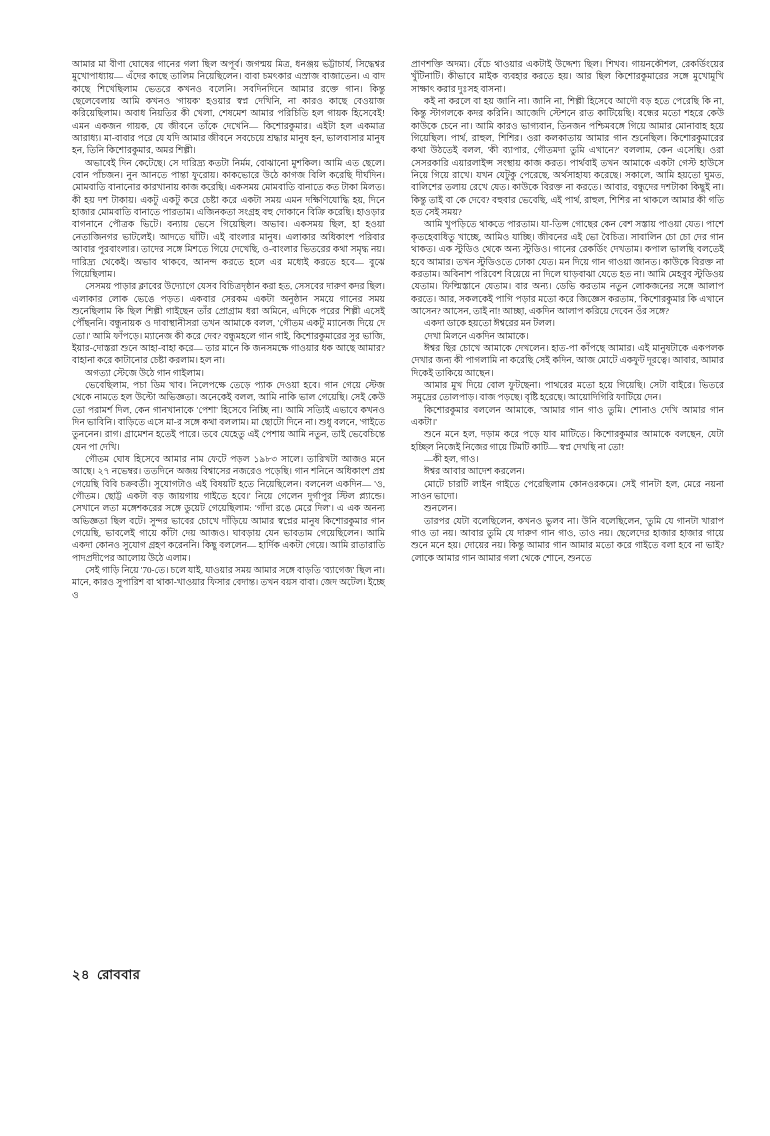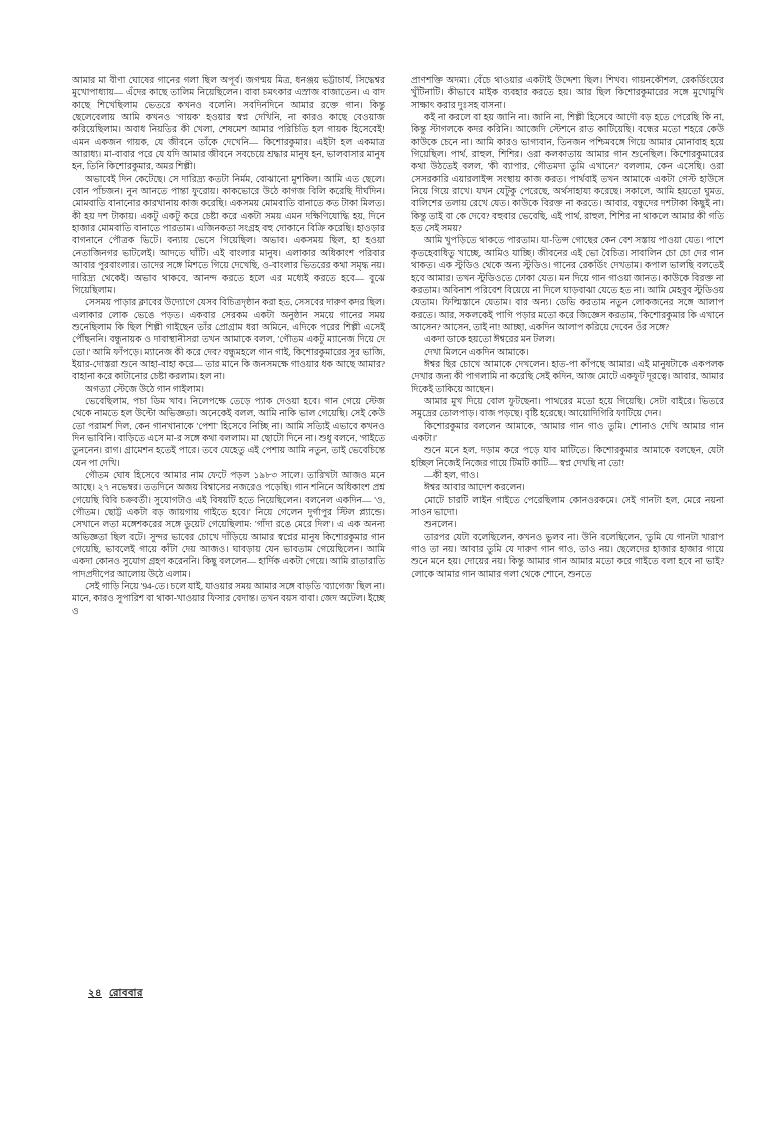--- a/index.html
+++ b/index.html
@@ -16,21 +16,20 @@
     overflow: hidden;
   }
   .page {
     position: absolute;
     left: 0;
     top: 0;
     width: 770px;
     height: 1008px;
     box-sizing: border-box;
     padding: 58px 52px 34px 72px;
-    margin-top: 16px;
   }
   .columns {
     display: flex;
     flex-direction: row;
     gap: 26px;
     height: 1000px;
   }
   .col {
     width: 313px;
     flex: 0 0 313px;
@@ -46,45 +45,44 @@
     hyphens: none;
   }
   p.indent {
     text-indent: 13px;
   }
   p.noindent {
     text-indent: 0;
   }
   .footer {
     position: absolute;
-    left: 88px;
+    left: 72px;
     bottom: 22px;
-    font-size: 10px;
+    font-size: 13px;
     font-weight: bold;
     letter-spacing: 0.5px;
     color: #1a1a1a;
-    text-decoration: underline;
   }
   .footer .pagenum {
     margin-right: 7px;
   }
 </style>
 </head>
 <body>
 
 <div class="page">
   <div class="columns">
     <div class="col">
       <p class="noindent">আমার মা বীণা ঘোষের গানের গলা ছিল অপূর্ব। জগন্ময় মিত্র, ধনঞ্জয় ভট্টাচার্য, সিদ্ধেশ্বর মুখোপাধ্যায়— এঁদের কাছে তালিম নিয়েছিলেন। বাবা চমৎকার এস্রাজ বাজাতেন। এ বাদ কাছে শিখেছিলাম ভেতরে কখনও বলেনি। সবদিনদিনে আমার রক্তে গান। কিন্তু ছেলেবেলায় আমি কখনও 'গায়ক' হওয়ার স্বপ্ন দেখিনি, না কারও কাছে বেওয়াজ করিয়েছিলাম। অবাধ নিয়তির কী খেলা, শেষমেশ আমার পরিচিতি হল গায়ক হিসেবেই! এমন একজন গায়ক, যে জীবনে তাঁকে দেখেনি— কিশোরকুমার। এইটা হল একমাত্র আরাধ্য। মা-বাবার পরে যে যদি আমার জীবনে সবচেয়ে শ্রদ্ধার মানুষ হন, ভালবাসার মানুষ হন, তিনি কিশোরকুমার, অমর শিল্পী।</p>
       <p class="indent">অভাবেই দিন কেটেছে। সে দারিদ্র্য কতটা নির্মম, বোঝানো মুশকিল। আমি এত ছেলে। বোন পাঁচজন। নুন আনতে পান্তা ফুরোয়। কাকভোরে উঠে কাগজ বিলি করেছি দীর্ঘদিন। মোমবাতি বানানোর কারখানায় কাজ করেছি। একসময় মোমবাতি বানাতে কত টাকা মিলত। কী হয় দশ টাকায়। একটু একটু করে চেষ্টা করে একটা সময় এমন দক্ষিণিযোদ্ধি হয়, দিনে হাজার মোমবাতি বানাতে পারতাম। এজিনকতা সংগ্রহ বহু দোকানে বিক্রি করেছি। হাওড়ার বাগনানে পৌত্রক ভিটে। বন্যায় ভেসে গিয়েছিল। অভাব। একসময় ছিল, হা হওয়া নেতাজিনগর ভাটলেই। আদতে ঘাঁটি। এই বাংলার মানুষ। এলাকার অধিকাংশ পরিবার আবার পুরবাংলার। তাদের সঙ্গে মিশতে গিয়ে দেখেছি, ও-বাংলার ভিতরের কথা সমৃদ্ধ নয়। দারিদ্র্য থেকেই। অভাব থাকবে, আনন্দ করতে হলে এর মধ্যেই করতে হবে— বুঝে গিয়েছিলাম।</p>
       <p class="indent">সেসময় পাড়ার ক্লাবের উদ্যোগে যেসব বিচিত্রদৃষ্ঠান করা হত, সেসবের দারুণ কদর ছিল। এলাকার লোক ভেঙে পড়ত। একবার সেরকম একটা অনুষ্ঠান সময়ে গানের সময় শুনেছিলাম কি ছিল শিল্পী গাইছেন তাঁর প্রোগ্রাম ধরা অমিনে, এদিকে পরের শিল্পী এসেই পৌঁছননি। বন্ধুনায়ক ও দাবাস্থানীসরা তখন আমাকে বলল, 'গৌতম একটু ম্যানেজ দিয়ে দে তো।' আমি ফাঁপড়ে। ম্যানেজ কী করে দেব? বন্ধুমহলে গান গাই, কিশোরকুমারের সুর ভাজি, ইয়ার-দোস্তরা শুনে আহা-বাহা করে— তার মানে কি জনসমক্ষে গাওয়ার ধক আছে আমার? বাহানা করে কাটানোর চেষ্টা করলাম। হল না।</p>
       <p class="indent">অগত্যা স্টেজে উঠে গান গাইলাম।</p>
       <p class="indent">ভেবেছিলাম, পচা ডিম খাব। নিলেপক্ষে তেড়ে প্যাক দেওয়া হবে। গান গেয়ে স্টেজ থেকে নামতে হল উল্টো অভিজ্ঞতা। অনেকেই বলল, আমি নাকি ভাল গেয়েছি। সেই কেউ তো পরামর্শ দিল, কেন গানখানাকে 'পেশা' হিসেবে নিচ্ছি না। আমি সত্যিই এভাবে কখনও দিন ভাবিনি। বাড়িতে এসে মা-র সঙ্গে কথা বললাম। মা ছোটো দিনে না। শুধু বলনে, 'গাইতে তুননেন। রাগ। গ্রামেশন হতেই পারে। তবে যেহেতু এই পেশায় আমি নতুন, তাই ভেবেচিন্তে যেন পা দেখি।</p>
       <p class="indent">গৌতম ঘোষ হিসেবে আমার নাম ফেটে পড়ল ১৯৮৩ সালে। তারিখটা আজও মনে আছে। ২৭ নভেম্বর। ততদিনে অজয় বিশ্বাসের নজরেও পড়েছি। গান শনিনে অধিকাংশ প্রশ্ন গেয়েছি বিবি চক্রবর্তী। সুযোগটাও এই বিষয়টি হতে নিয়েছিলেন। বলনেল একদিন— 'ও, গৌতম। ছোট্ট একটা বড় জায়গায় গাইতে হবে।' নিয়ে গেলেন দুর্গাপুর স্টিল প্ল্যান্ডে। সেখানে লতা মঙ্গেশকরের সঙ্গে ডুয়েট গেয়েছিলাম: 'গাঁদা রঙে মেরে দিল'। এ এক অনন্য অভিজ্ঞতা ছিল বটে। সুন্দর ভাবের চোখে দাঁড়িয়ে আমার স্বপ্নের মানুষ কিশোরকুমার গান গেয়েছি, ভাবলেই গায়ে কাঁটা দেয় আজও। ঘাবড়ায় যেন ভাবতাম গেয়েছিলেন। আমি একদা কোনও সুযোগ গ্রহণ করেননি। কিছু বললেন— হার্দিক একটা গেয়ে। আমি রাতারাতি পাদপ্রদীপের আলোয় উঠে এলাম।</p>
-      <p class="indent">সেই গাড়ি নিয়ে '94-তে। চলে যাই, যাওয়ার সময় আমার সঙ্গে বাড়তি 'ব্যাগেজ' ছিল না। মানে, কারও সুপারিশ বা থাকা-খাওয়ার ফিসার বেদান্ত। তখন বয়স বাবা। জেদ অটেল। ইচ্ছে ও</p>
+      <p class="indent">সেই গাড়ি নিয়ে '70-তে। চলে যাই, যাওয়ার সময় আমার সঙ্গে বাড়তি 'ব্যাগেজ' ছিল না। মানে, কারও সুপারিশ বা থাকা-খাওয়ার ফিসার বেদান্ত। তখন বয়স বাবা। জেদ অটেল। ইচ্ছে ও</p>
     </div>
     <div class="col">
       <p class="noindent">প্রাণশক্তি অদম্য। বেঁচে থাওয়ার একটাই উদ্দেশ্য ছিল। শিখব। গায়নকৌশল, রেকর্ডিংয়ের খুঁটিনাটি। কীভাবে মাইক ব্যবহার করতে হয়। আর ছিল কিশোরকুমারের সঙ্গে মুখোমুখি সাক্ষাৎ করার দুঃসহ বাসনা।</p>
       <p class="indent">কই না করলে বা হয় জানি না। জানি না, শিল্পী হিসেবে আদৌ বড় হতে পেরেছি কি না, কিন্তু স্টাগলকে কদর করিনি। আজেদি স্টেশনে রাত কাটিয়েছি। বন্ধের মতো শহরে কেউ কাউকে চেনে না। আমি কারও ভাগ্যবান, তিনজন পশ্চিমবঙ্গে গিয়ে আমার মোনাবাহ হয়ে গিয়েছিল। পার্থ, রাহুল, শিশির। ওরা কলকাতায় আমার গান শুনেছিল। কিশোরকুমারের কথা উঠতেই বলল, 'কী ব্যাপার, গৌতমদা তুমি এখানে?' বললাম, কেন এসেছি। ওরা সেসরকারি এয়ারলাইন্স সংস্থায় কাজ করত। পার্থবাই তখন আমাকে একটা গেস্ট হাউসে নিয়ে গিয়ে রাখে। যখন যেটুকু পেরেছে, অর্থসাহায্য করেছে। সকালে, আমি হয়তো ঘুমত, বালিশের তলায় রেখে যেত। কাউকে বিরক্ত না করতে। আবার, বন্ধুদের দশটাকা কিছুই না। কিন্তু তাই বা কে দেবে? বহুবার ভেবেছি, এই পার্থ, রাহুল, শিশির না থাকলে আমার কী গতি হত সেই সময়?</p>
       <p class="indent">আমি খুপড়িতে থাকতে পারতাম। যা-তিন্স গোছের কেন বেশ সস্তায় পাওয়া যেত। পাশে কৃতহেবাধিতু খাচ্ছে, আমিও যাচ্ছি। জীবনের এই ভো বৈচিত্র। সাবালিন চো চো দের গান থাকত। এক স্টুডিও থেকে অন্য স্টুডিও। গানের রেকর্ডিং দেখতাম। কপাল ভালছি বলতেই হবে আমার। তখন স্টুডিওতে ঢোকা যেত। মন দিয়ে গান গাওয়া জানত। কাউকে বিরক্ত না করতাম। অবিনাশ পরিবেশ বিয়েয়ে না দিলে ঘাড়বাঝা যেতে হত না। আমি মেহবুব স্টুডিওয় যেতাম। ফিল্মিস্তানে যেতাম। বার অন্য। ডেভি করতাম নতুন লোকজনের সঙ্গে আলাপ করতে। আর, সকলকেই পাগি পড়ার মতো করে জিজ্ঞেস করতাম, 'কিশোরকুমার কি এখানে আসেন? আসেন, তাই না! আচ্ছা, একদিন আলাপ করিয়ে দেবেন ওঁর সঙ্গে?</p>
       <p class="indent">একদা ডাকে হয়তো ঈশ্বরের মন টলল।</p>
       <p class="indent">দেখা মিলনে একদিন আমাকে।</p>
       <p class="indent">ঈশ্বর ছির চোখে আমাকে দেখলেন। হাত-পা কাঁপছে আমার। এই মানুষটাকে একপলক দেখার জন্য কী পাগলামি না করেছি সেই কদিন, আজ মোটে একফুট দূরত্বে। আবার, আমার দিকেই তাকিয়ে আছেন।</p>
       <p class="indent">আমার মুখ দিয়ে বোল ফুটছেনা। পাথরের মতো হয়ে গিয়েছি। সেটা বাইরে। ভিতরে সমুদ্রের তোলপাড়। বাজ পড়ছে। বৃষ্টি হরেছে। আয়োদিগিরি ফাটিয়ে দেন।</p>
       <p class="indent">কিশোরকুমার বললেন আমাকে, 'আমার গান গাও তুমি। শোনাও দেখি আমার গান একটা।'</p>

